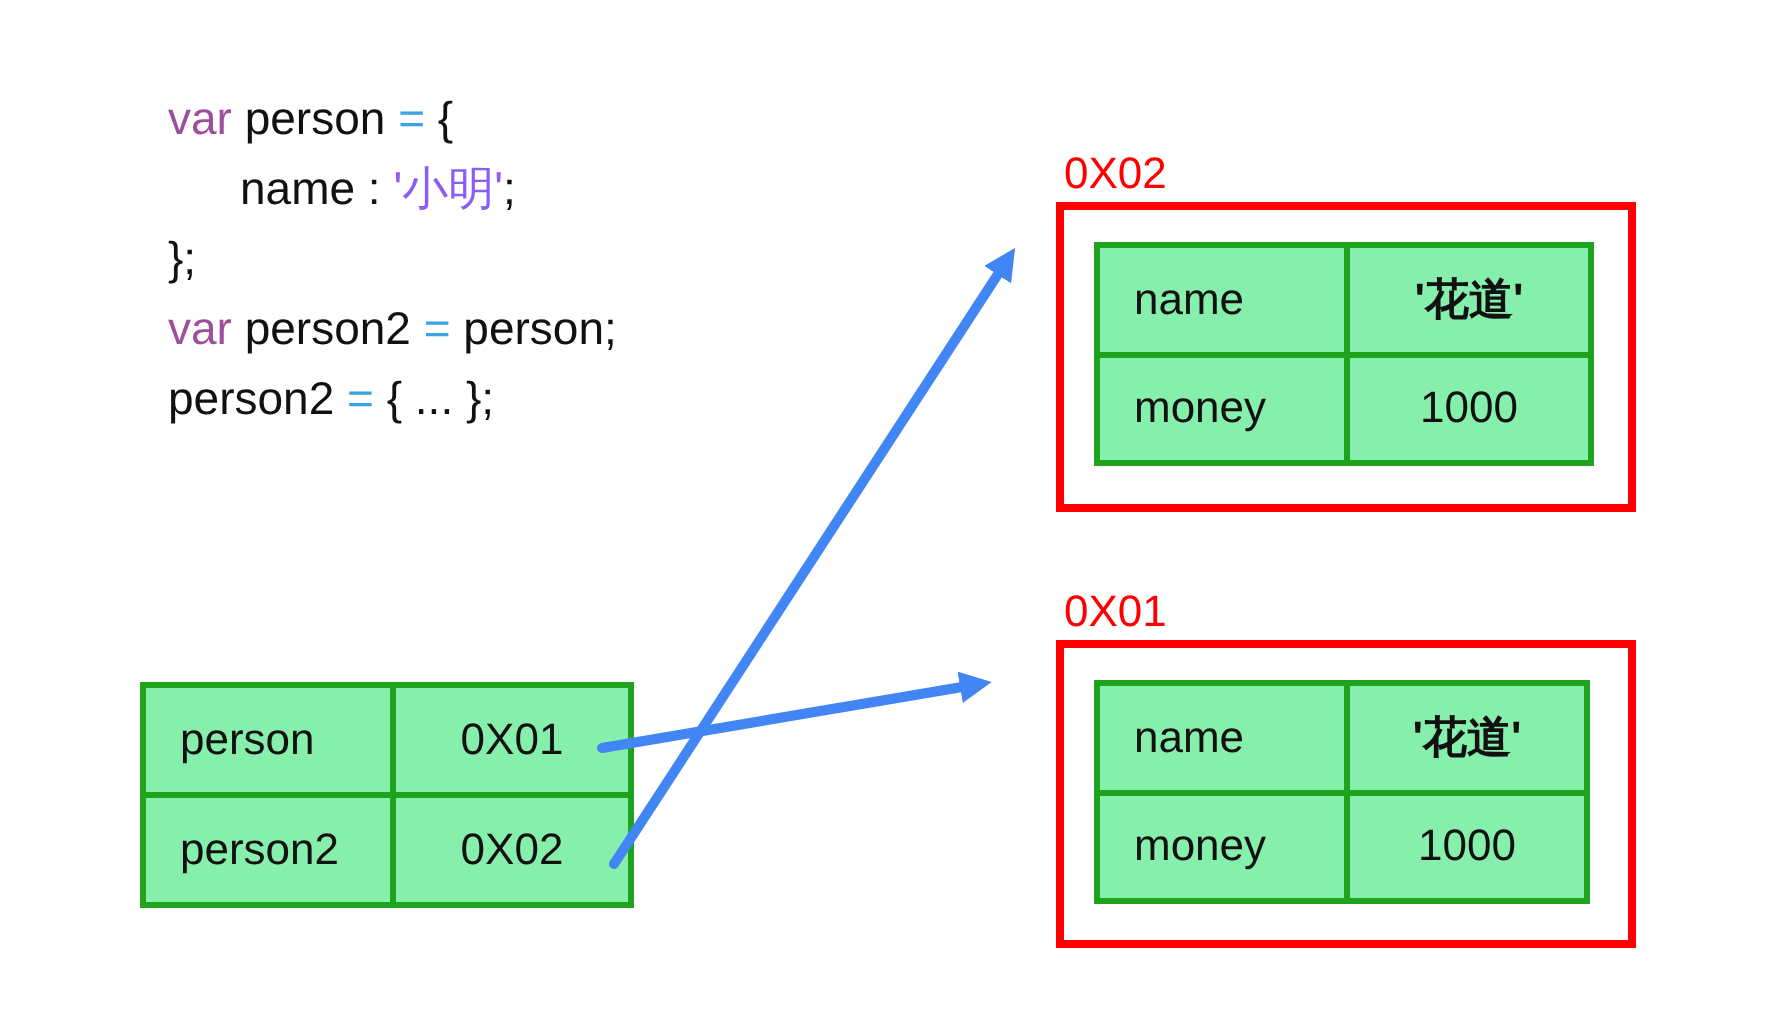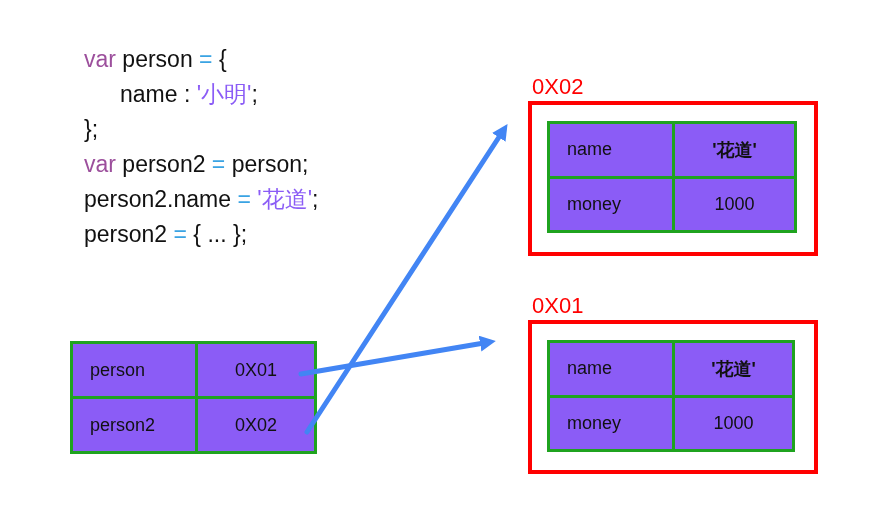--- a/index.html
+++ b/index.html
@@ -15,22 +15,22 @@
   .op{color:#3aa3e3;}
   .str{color:#8b5cf6;}
   .num{color:#8a7414;}
   .pl{color:#111111;}
   
   .gtable{
     display:grid;gap:3px;background:#1fa31f;border:3px solid #1fa31f;
     position:absolute;box-sizing:border-box;
   }
   .gtable .cell{
-    background:#8b5cf6;display:flex;align-items:center;
-    font-size:18px;color:#111;overflow:hidden;
+    background:#86efac;display:flex;align-items:center;
+    font-size:22px;color:#111;overflow:hidden;
   }
   .cell.key{padding-left:17px;}
   .cell.center{justify-content:center;}
   .addr{color:#ff0000;}
   .val-red{color:#ff0000;font-weight:bold;font-size:24px;}
   .val-num{color:#8a7414;}
   
   .objbox{position:absolute;border:4px solid #ff0000;box-sizing:border-box;background:#fff;}
   .objlabel{position:absolute;color:#ff0000;font-size:22px;}
   
@@ -39,21 +39,20 @@
 </head>
 <body>
 
 <div id="stage">
 
   <div class="code">
     <div class="code-line"><span class="kw">var</span><span class="pl"> person </span><span class="op">=</span><span class="pl"> {</span></div>
     <div class="code-line indent"><span class="pl">name : </span><span class="str">'小明'</span><span class="pl">;</span></div>
     <div class="code-line"><span class="pl">};</span></div>
     <div class="code-line"><span class="kw">var</span><span class="pl"> person2 </span><span class="op">=</span><span class="pl"> person;</span></div>
-    <div class="code-line"><span class="pl">person2.name </span><span class="op">=</span><span class="pl"> </span><span class="str">'花道'</span><span class="pl">;</span></div>
     <div class="code-line"><span class="pl">person2 </span><span class="op">=</span><span class="pl"> { ... };</span></div>
   </div>
 
   <div class="gtable" style="left:70px;top:341px;width:247px;height:113px;grid-template-columns:122px 1fr;grid-template-rows:1fr 1fr;">
     <div class="cell key">person</div>
     <div class="cell center addr">0X01</div>
     <div class="cell key">person2</div>
     <div class="cell center addr">0X02</div>
   </div>
 

